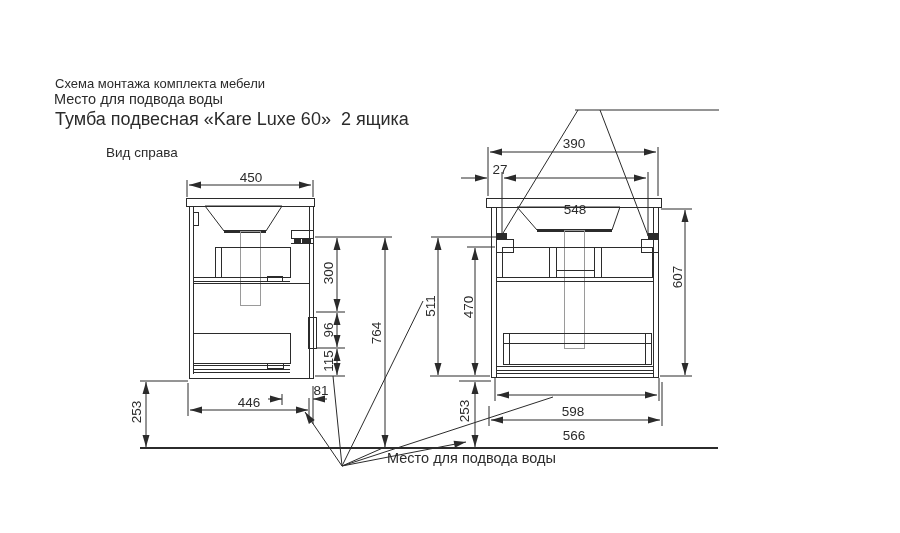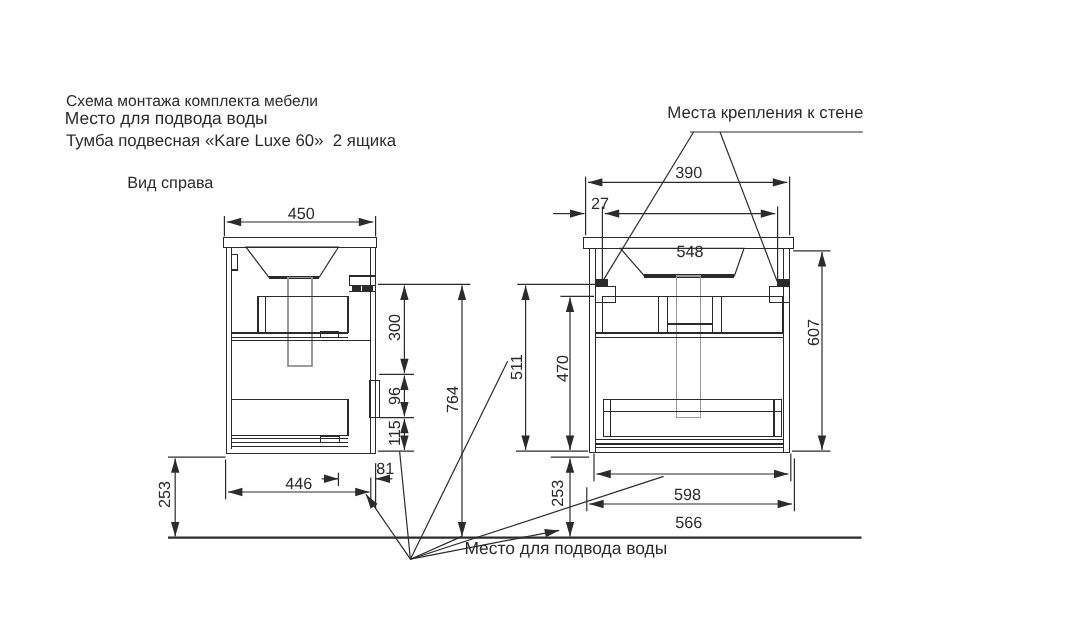--- a/index.html
+++ b/index.html
@@ -4,21 +4,21 @@
 <style>
   html,body{margin:0;padding:0;background:#fff;}
   .canvas{position:relative;width:880px;height:533px;background:#fff;overflow:hidden;
           font-family:"Liberation Sans",sans-serif;color:#222;}
   svg.art{position:absolute;left:0;top:0;}
   .lbl{position:absolute;font-size:13.5px;color:#2b2b2b;white-space:pre;line-height:1;}
   .ctr{transform:translate(-50%,-50%);}
   .rot{transform:translate(-50%,-50%) rotate(-90deg);}
   .hdr1{font-size:13px;}
   .hdr2{font-size:14.5px;}
-  .hdr3{font-size:14px;}
+  .hdr3{font-size:18px;}
   .view-lbl{font-size:13.5px;}
   .big-lbl{font-size:14px;}
 </style>
 </head>
 <body>
 
 <div class="canvas">
 
   <svg class="art" width="900" height="533" viewBox="0 0 900 533">
     <defs>
@@ -182,21 +182,20 @@
       <line x1="342" y1="466" x2="466" y2="442" marker-end="url(#ar)"></line>
       <line x1="342" y1="466" x2="553" y2="397"></line>
     </g>
   </svg>
 
   <div class="lbl hdr1" style="left:55px;top:77px;">Схема монтажа комплекта мебели</div>
   <div class="lbl hdr2" style="left:54px;top:92px;">Место для подвода воды</div>
   <div class="lbl hdr3" style="left:55px;top:110px;">Тумба подвесная «Kare Luxe 60»  2 ящика</div>
 
   <div class="lbl view-lbl" style="left:62px;top:146px;margin-left:44px;">Вид справа</div>
-  <div class="lbl big-lbl" style="left:556px;top:86px;">Места крепления к стене</div>
   <div class="lbl big-lbl" style="left:387px;top:451px;font-size:14.5px;">Место для подвода воды</div>
 
   <div class="lbl ctr" style="left:251px;top:178px;">450</div>
   <div class="lbl rot" style="left:329px;top:273px;">300</div>
   <div class="lbl rot" style="left:329px;top:330px;">96</div>
   <div class="lbl rot" style="left:329px;top:361px;">115</div>
   <div class="lbl rot" style="left:377px;top:333px;">764</div>
   <div class="lbl rot" style="left:137px;top:412px;">253</div>
   <div class="lbl ctr" style="left:249px;top:403px;">446</div>
   <div class="lbl ctr" style="left:301px;top:391px;padding-left:40px;">81</div>

